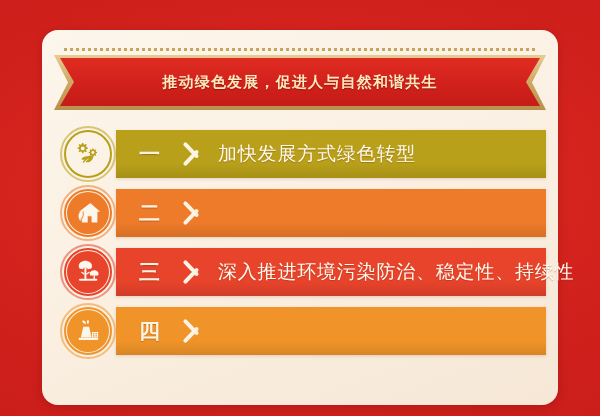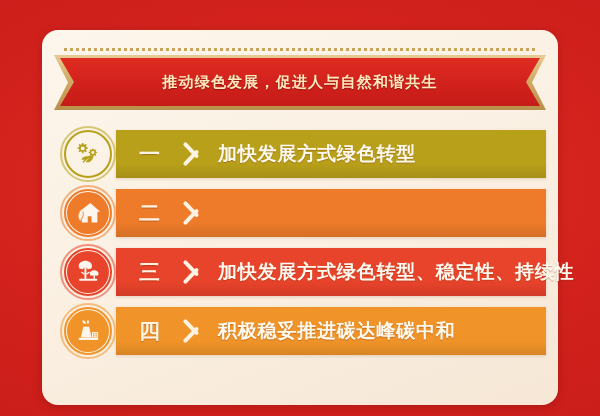--- a/index.html
+++ b/index.html
@@ -172,21 +172,21 @@
     background: #fdf3e2;
     border-radius: 2px;
   }
   .chev::before { top: 11px;  transform: rotate(46deg);  transform-origin: left center; }
   .chev::after  { top: 33px;  transform: rotate(-46deg); transform-origin: left center; }
 
   .label {
     flex: 1 1 auto;
     color: #fffaf0;
     font-size: 19px;
-    font-weight: bold;
+    font-weight: normal;
     letter-spacing: .8px;
     padding-left: 12px;
     white-space: nowrap;
     text-shadow: 0 1px 1px rgba(120, 45, 10, .35);
   }
 </style>
 </head>
 <body style="background: rgb(212, 35, 30);">
 
 <div id="poster">
@@ -257,21 +257,21 @@
             <path d="M17.3 15.4l-3.3 2.3 .75 1.1 3.3-2.3z"></path>
             <path d="M22.6 14.2c2.6 0 4.7 1.6 4.7 3.6 0 .8-.35 1.5-.9 2.1-.8-.25-1.5-.15-2.0 .25-.35-.65-1.0-1.05-1.8-1.05-.8 0-1.45 .4-1.8 1.05-.5-.4-1.2-.5-2.0-.25-.55-.6-.9-1.3-.9-2.1 0-2.0 2.1-3.6 4.7-3.6z"></path>
             <rect x="21.9" y="18.8" width="1.5" height="5.0" rx=".5"></rect>
             <rect x="6.4" y="23.2" width="19.6" height="2.0" rx="1.0"></rect>
           </g>
         </svg>
       </div>
       <div class="bar" id="bar3" style="background: linear-gradient(rgb(232, 67, 43) 0%, rgb(232, 67, 43) 70%, rgb(209, 60, 39) 100%);">
         <span class="num">三</span>
         <span class="chev"></span>
-        <span class="label">加快发展方式绿色转型、稳定性、持续性</span>
+        <span class="label">深入推进环境污染防治、稳定性、持续性</span>
       </div>
     </div>
 
     <div class="row">
       <div class="icon-badge" id="badge4" style="color: rgb(240, 148, 41);">
         <span class="ring-outer"></span>
         <span class="ring-inner"></span>
         <span class="disc"></span>
         <svg viewBox="0 0 32 32">
           <g fill="#fdf6ec">
@@ -285,18 +285,17 @@
             <rect x="21.4" y="18.2" width="1.5" height="1.4"></rect>
             <rect x="24.0" y="18.2" width="1.5" height="1.4"></rect>
             <rect x="21.4" y="20.5" width="1.5" height="1.4"></rect>
             <rect x="24.0" y="20.5" width="1.5" height="1.4"></rect>
           </g>
         </svg>
       </div>
       <div class="bar" id="bar4" style="background: linear-gradient(rgb(240, 148, 41) 0%, rgb(240, 148, 41) 70%, rgb(216, 133, 37) 100%);">
         <span class="num">四</span>
         <span class="chev"></span>
-        <span class="label">积极稳妥推进碳达峰碳中和</span>
       </div>
     </div>
 
   </div>
 </div>
 
 </body></html>

